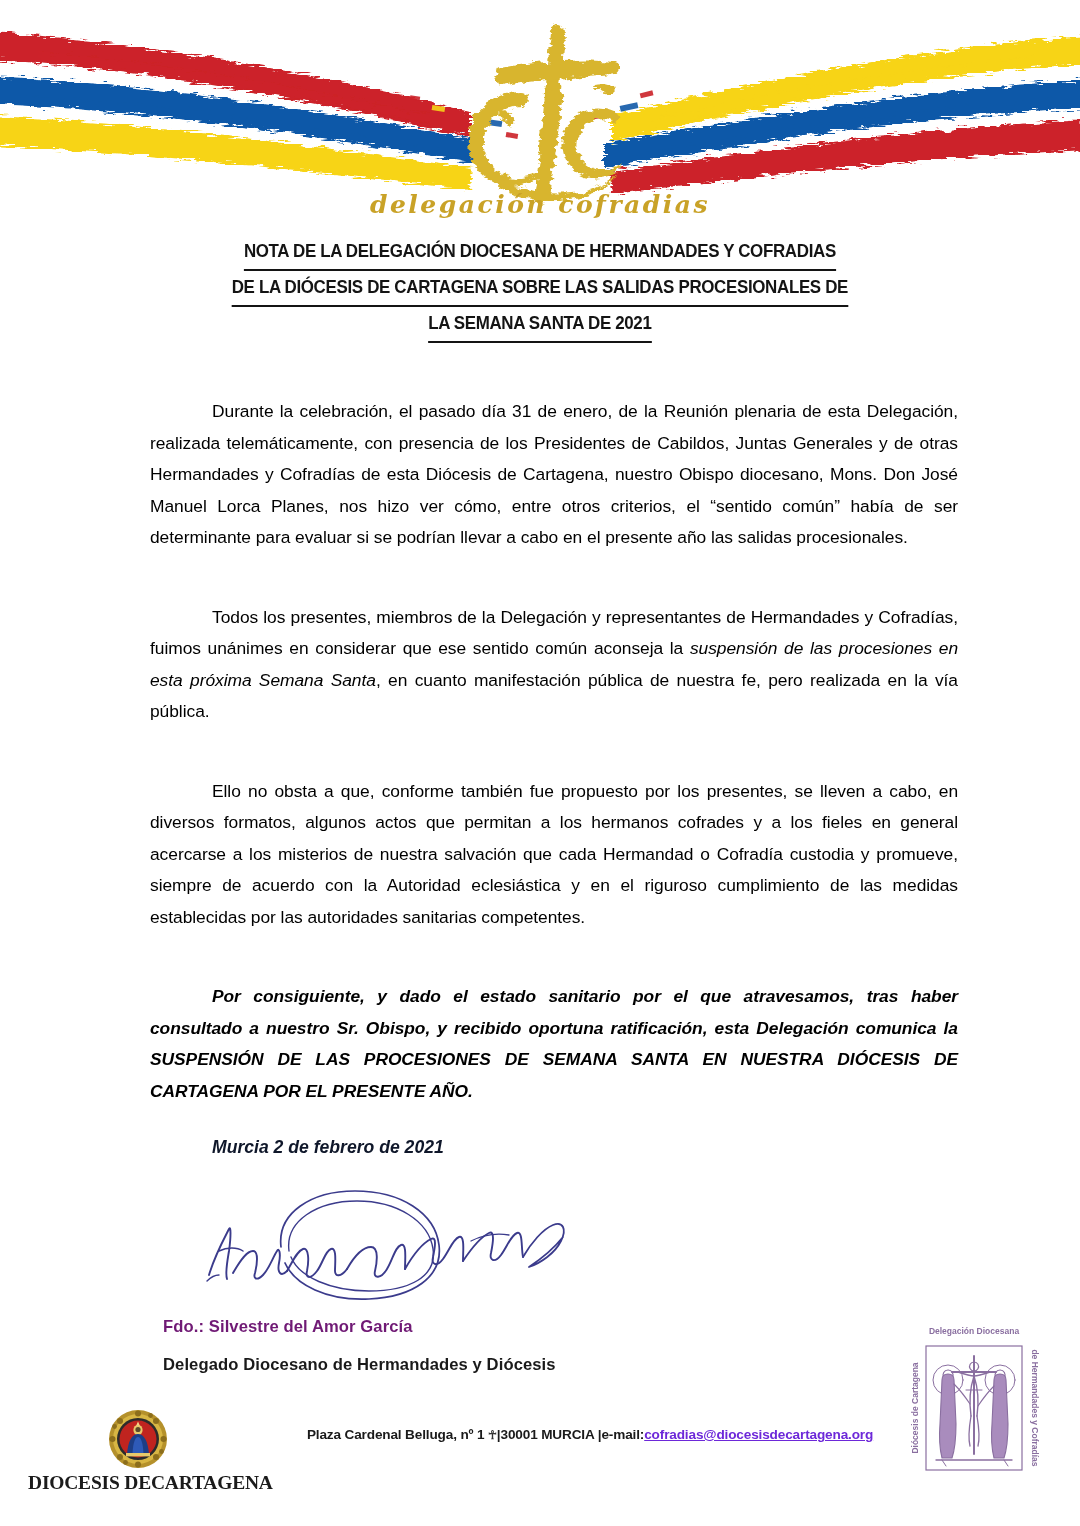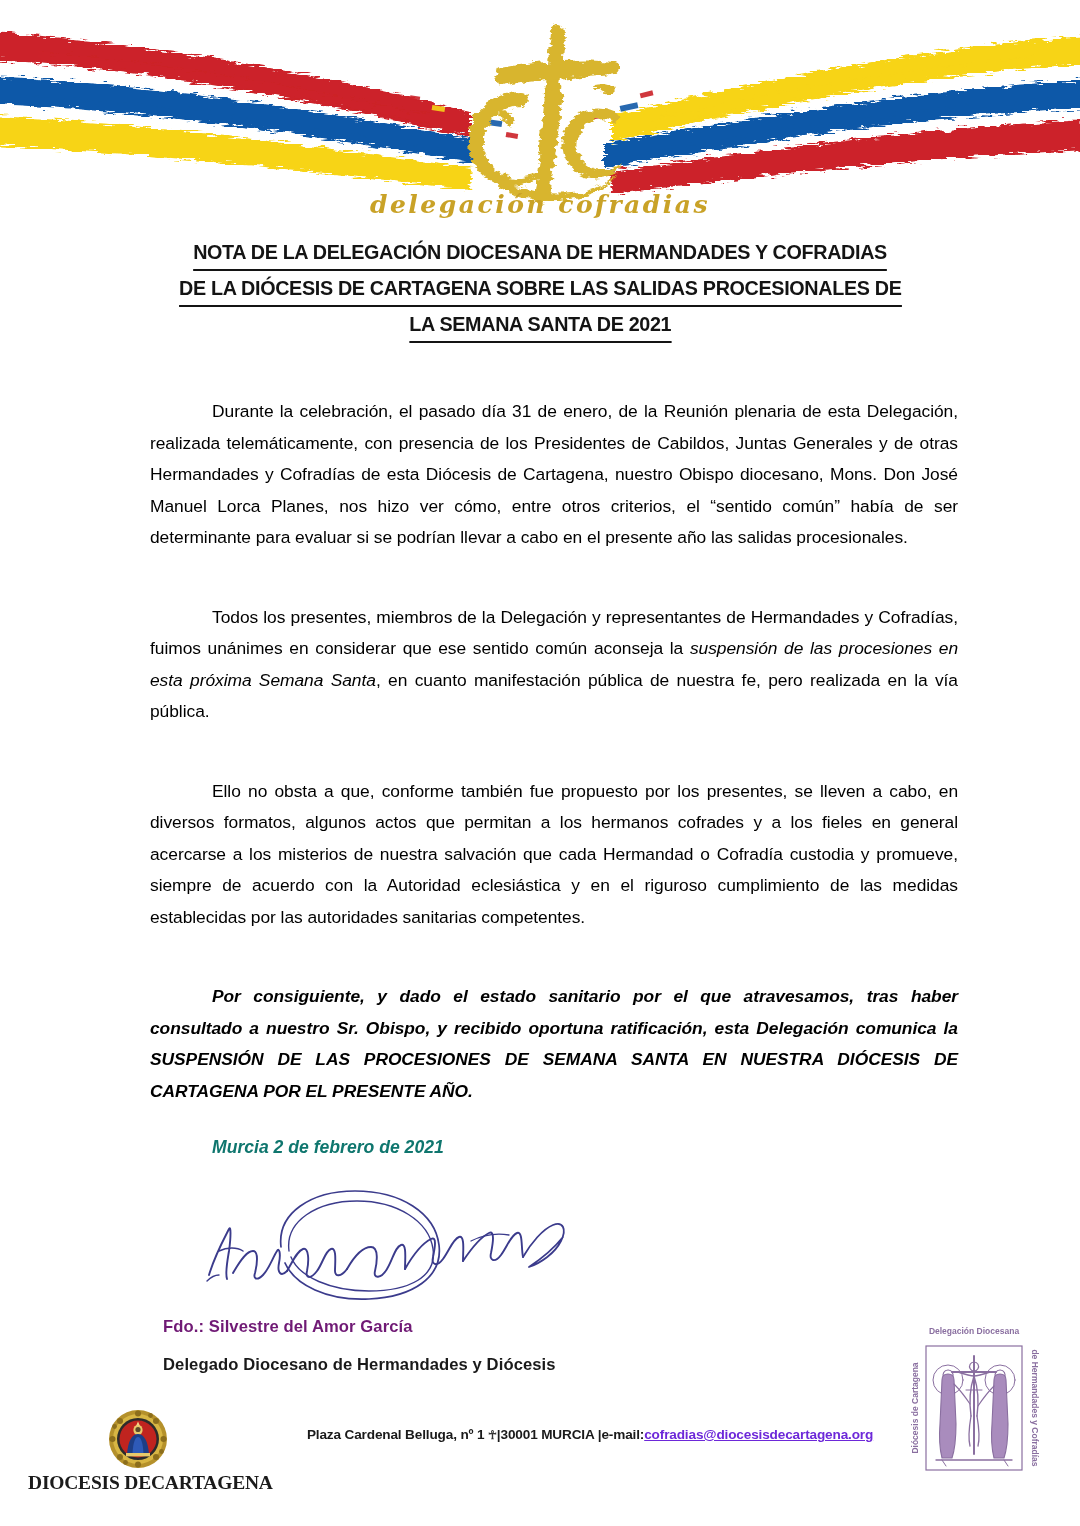--- a/index.html
+++ b/index.html
@@ -41,21 +41,21 @@
 
   
   .doc-title {
     position: absolute;
     left: 120px;
     top: 235px;
     width: 840px;
     text-align: center;
     font-family: "Liberation Sans", sans-serif;
     font-weight: bold;
-    font-size: 21px;
+    font-size: 18px;
     line-height: 33px;
     letter-spacing: -0.35px;
     color: #141414;
   }
   .doc-title .tline {
     display: block;
     white-space: nowrap;
   }
   .doc-title .tline span {
     border-bottom: 2px solid #141414;
@@ -87,21 +87,21 @@
     font-style: italic;
     font-weight: 600;
     margin-top: 11px;
   }
   .signdate {
     font-style: italic;
     font-weight: bold;
     font-size: 17.6px;
     text-indent: 62px;
     margin: 0;
-    color: #0f766e;
+    color: #0f172a;
   }
 
   
   .signature-area {
     position: absolute;
     left: 185px;
     top: 1185px;
     width: 430px;
     height: 130px;
   }

